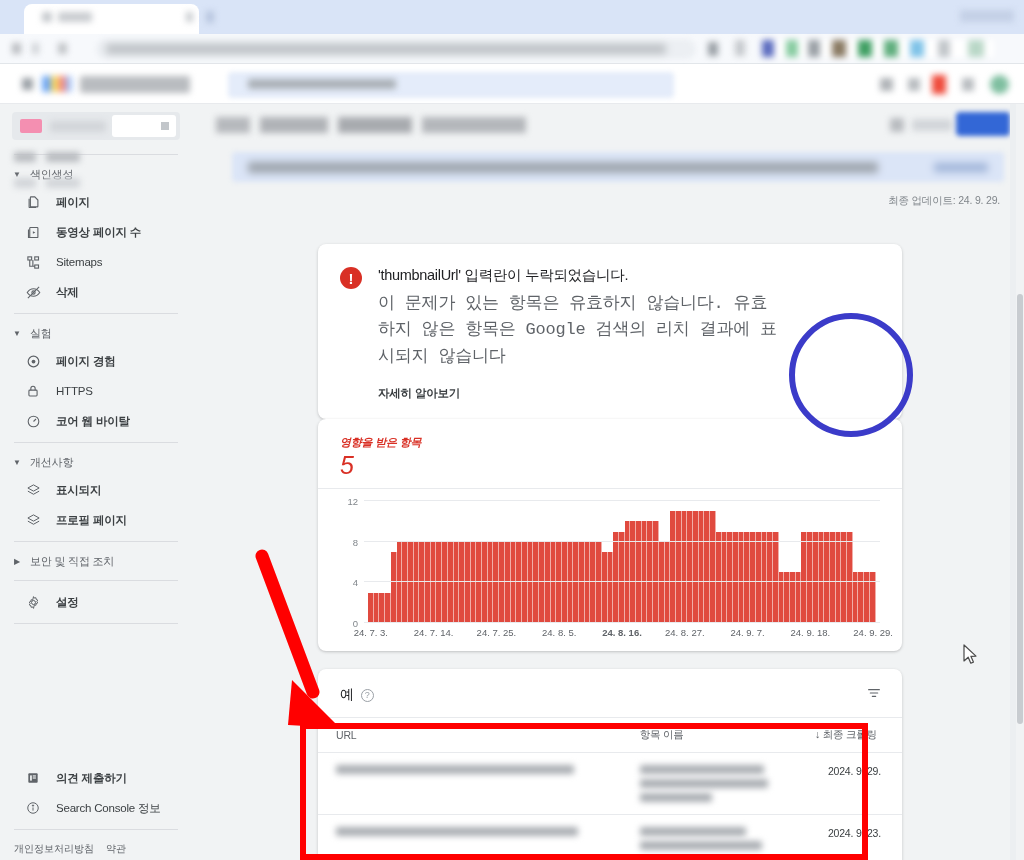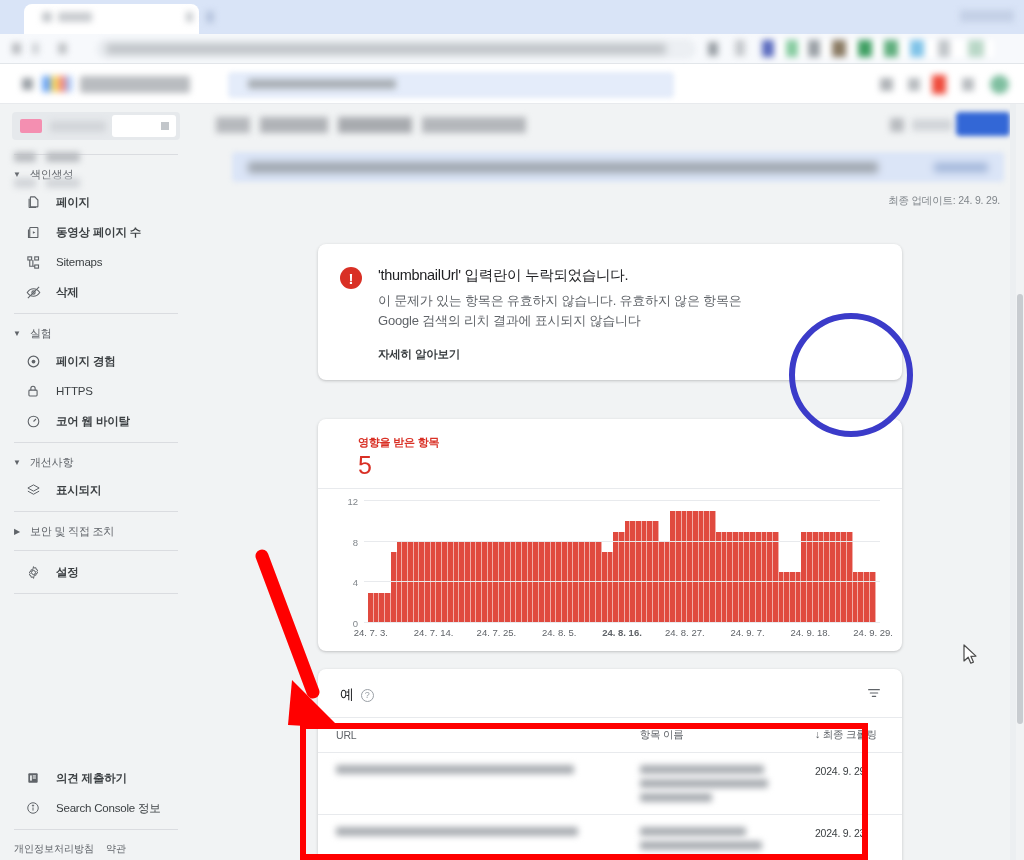--- a/index.html
+++ b/index.html
@@ -122,36 +122,36 @@
   #chart-card  { top: 315px; }
   #examples-card { top: 565px; height: 200px; }
 
   .issue-body { display: flex; gap: 16px; padding: 22px 24px 18px 22px; }
   .alert-icon {
     flex: 0 0 22px; width: 22px; height: 22px; border-radius: 50%;
     background: #d93025; color: #fff; font-size: 15px; font-weight: 700;
     display: flex; align-items: center; justify-content: center; line-height: 1; margin-top: 1px;
   }
   .issue-title { font-size: 14.5px; color: #202124; font-weight: 400; letter-spacing: -0.3px; margin-bottom: 6px; }
-  .issue-desc { font-size: 13px; color: #5f6368; line-height: 1.55; max-width: 400px; letter-spacing: -0.2px; }
+  .issue-desc { font-size: 17px; color: #5f6368; line-height: 1.55; max-width: 400px; letter-spacing: -0.2px; font-family: Liberation Mono, monospace; }
   .issue-link { font-size: 11.5px; color: #3c4043; font-weight: 700; margin-top: 16px; display: inline-block; cursor: pointer; letter-spacing: -0.2px; }
   .issue-foot {
     border-top: 1px solid #e8eaed; height: 46px; display: flex;
     align-items: center; padding: 0 14px 0 22px;
   }
   .issue-date { font-size: 11.5px; color: #3c4043; letter-spacing: -0.2px; }
   .issue-foot .spacer { flex: 1; }
   .issue-q { font-size: 11.5px; color: #3c4043; margin-right: 10px; letter-spacing: -0.2px; }
   .fix-btn {
     background: #4a5568; color: #ffffff; font-size: 11.5px; font-weight: 700;
     border: none; border-radius: 4px; padding: 7px 11px; cursor: pointer;
     letter-spacing: -0.2px;
   }
 
-  .chart-head { padding: 16px 22px 10px 40px; }
+  .chart-head { padding: 16px 22px 10px 22px; font-style: italic; }
   .chart-kpi-label { font-size: 11px; color: #d93025; font-weight: 700; letter-spacing: -0.2px; }
   .chart-kpi-value { font-size: 25px; color: #d93025; margin-top: 3px; line-height: 1; }
   .chart-area { border-top: 1px solid #e8eaed; padding: 12px 16px 6px 16px; }
   .plot { position: relative; height: 122px; }
   .gridline { position: absolute; left: 30px; right: 6px; height: 1px; background: #e8eaed; }
   .ytick { position: absolute; left: 0; width: 24px; text-align: right; font-size: 9.5px; color: #80868b; transform: translateY(-50%); }
   .bars { position: absolute; left: 34px; right: 10px; bottom: 0; top: 0; display: flex; align-items: flex-end; gap: 0; }
   .bar { flex: 1 1 0; background: #e04a3f; border-right: 1px solid rgba(255,255,255,.55); }
   .xaxis { position: relative; height: 18px; margin: 4px 10px 0 34px; }
   .xtick { position: absolute; font-size: 9.5px; color: #5f6368; transform: translateX(-50%); white-space: nowrap; }
@@ -167,21 +167,21 @@
   .filter-icon { cursor: pointer; }
   .tbl { width: 100%; border-collapse: collapse; table-layout: fixed; }
   .tbl th {
     text-align: left; font-size: 10.5px; color: #5f6368; font-weight: 400;
     padding: 10px 8px 10px 18px; border-top: 1px solid #e8eaed; border-bottom: 1px solid #e8eaed;
     letter-spacing: -0.2px;
   }
   .tbl th.right { text-align: left; }
   .tbl td { padding: 12px 8px 12px 18px; border-bottom: 1px solid #e8eaed; vertical-align: top; }
   .cell-blur { height: 9px; border-radius: 2px; }
-  .date-cell { font-size: 10.5px; color: #3c4043; letter-spacing: -0.2px; }
+  .date-cell { font-size: 10.5px; color: #3c4043; letter-spacing: -0.2px; text-align: center; }
 
   
   .anno-circle {
     position: absolute; left: 789px; top: 313px; width: 124px; height: 124px;
     border: 6px solid #3b3bc9; border-radius: 50%; pointer-events: none;
   }
   .anno-arrow { position: absolute; left: 240px; top: 540px; pointer-events: none; }
   .anno-rect {
     position: absolute; left: 300px; top: 723px; width: 568px; height: 137px;
     border: 6px solid #ff0000; pointer-events: none;
@@ -348,20 +348,29 @@
       <span class="gl">개선사항</span>
     </div>
     <div class="nav-item bold">
       <span class="ico">
         <svg width="15" height="15" viewBox="0 0 24 24" fill="none" stroke="currentColor" stroke-width="1.6">
             <path d="M12 3l9 5-9 5-9-5 9-5z"></path>
             <path d="M3 13l9 5 9-5"></path>
           </svg>
       </span>
       <span class="lbl">표시되지</span>
+    </div>
+    <div class="nav-item bold">
+      <span class="ico">
+        <svg width="15" height="15" viewBox="0 0 24 24" fill="none" stroke="currentColor" stroke-width="1.6">
+            <path d="M12 3l9 5-9 5-9-5 9-5z"></path>
+            <path d="M3 13l9 5 9-5"></path>
+          </svg>
+      </span>
+      <span class="lbl">프로필 페이지</span>
     </div>
 
     <div class="nav-div"></div>
 
     <div class="nav-group">
       <span class="caret">▶</span>
       <span class="gl">보안 및 직접 조치</span>
     </div>
 
     <div class="nav-div"></div>

